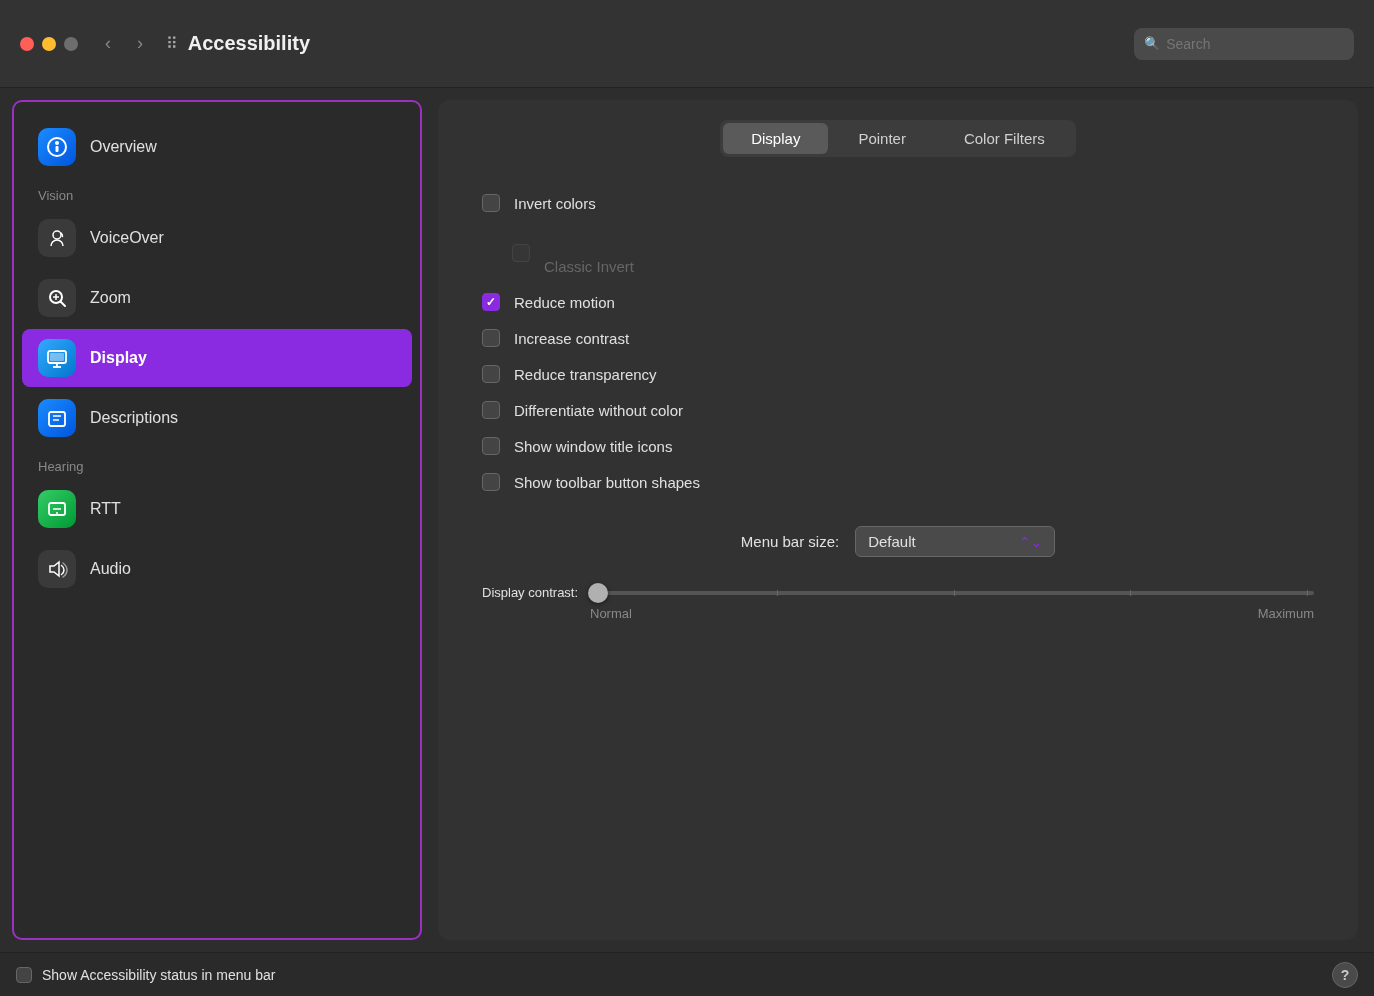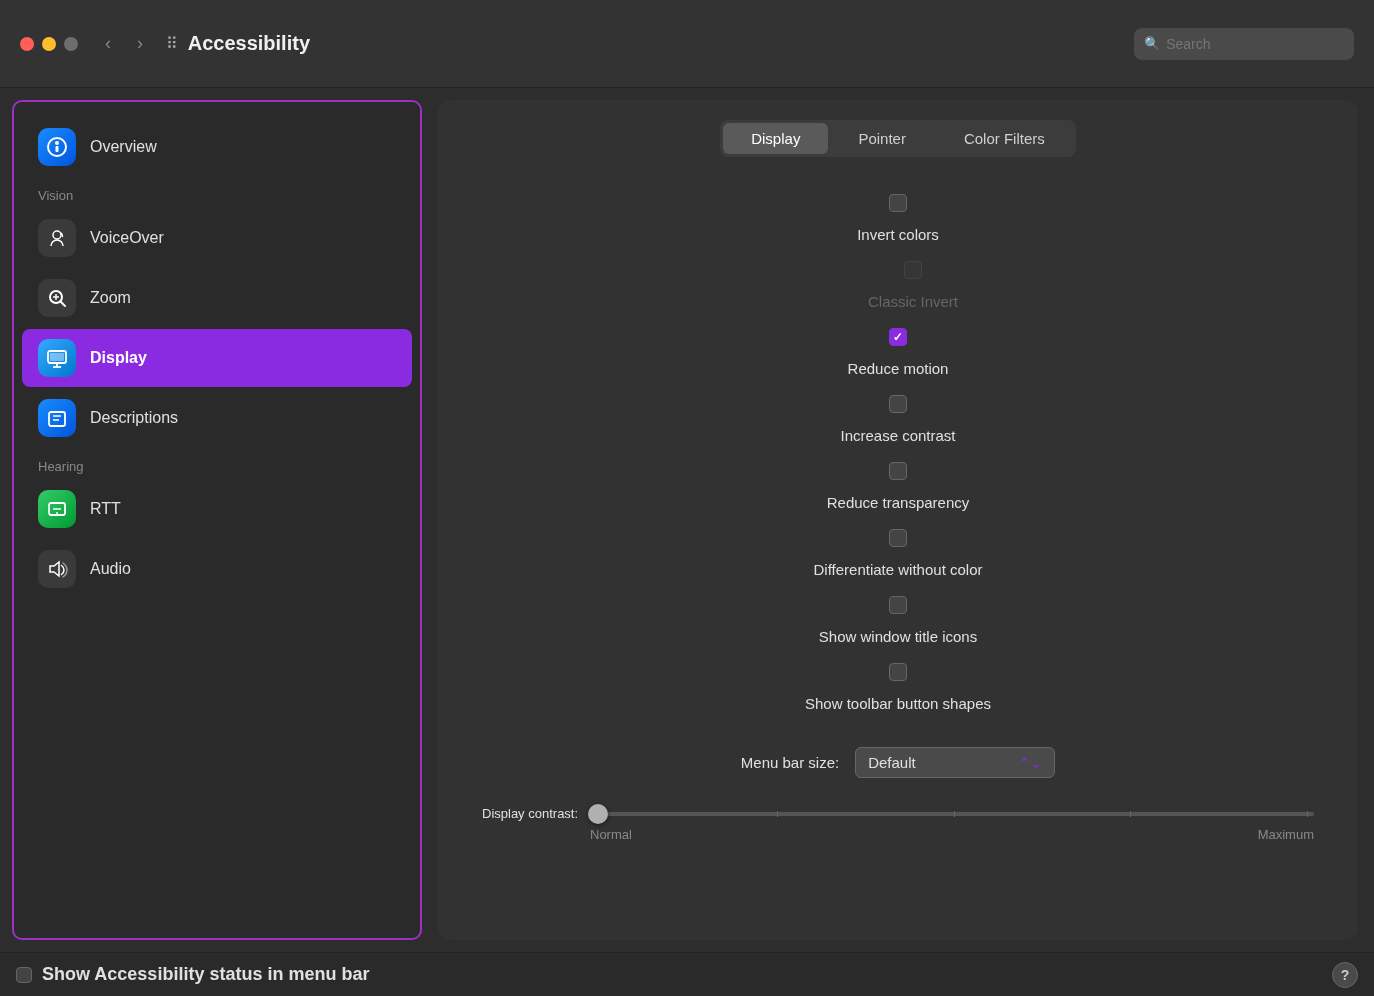--- a/index.html
+++ b/index.html
@@ -207,21 +207,20 @@
     
     .settings-area {
       padding: 0 20px;
     }
 
     .setting-row {
       display: flex;
       align-items: center;
       padding: 9px 0;
       gap: 14px;
-      flex-direction: column;
     }
 
     .setting-row.indented {
       padding-left: 30px;
     }
 
     .checkbox {
       width: 18px;
       height: 18px;
       border-radius: 4px;
@@ -248,20 +247,21 @@
       font-weight: bold;
     }
 
     .setting-label {
       font-size: 15px;
       color: #e0e0e0;
       font-weight: 500;
     }
     .setting-label.disabled {
       color: #666;
+      margin-top: 28px;
     }
 
     .divider-row {
       height: 12px;
     }
 
     
     .menu-bar-row {
       display: flex;
       align-items: center;
@@ -574,16 +574,16 @@
         </div>
 
       </div>
     </div>
   </div>
 </div>
 
 <div class="bottom-bar">
   <div class="bottom-checkbox-row">
     <div class="checkbox" style="width:16px;height:16px;"></div>
-    <span class="setting-label" style="font-size:18px;font-weight:bold;">Show Accessibility status in menu bar</span>
+    <span class="setting-label" style="font-size:14px;">Show Accessibility status in menu bar</span>
   </div>
   <div class="help-btn">?</div>
 </div>
 
 </body></html>

